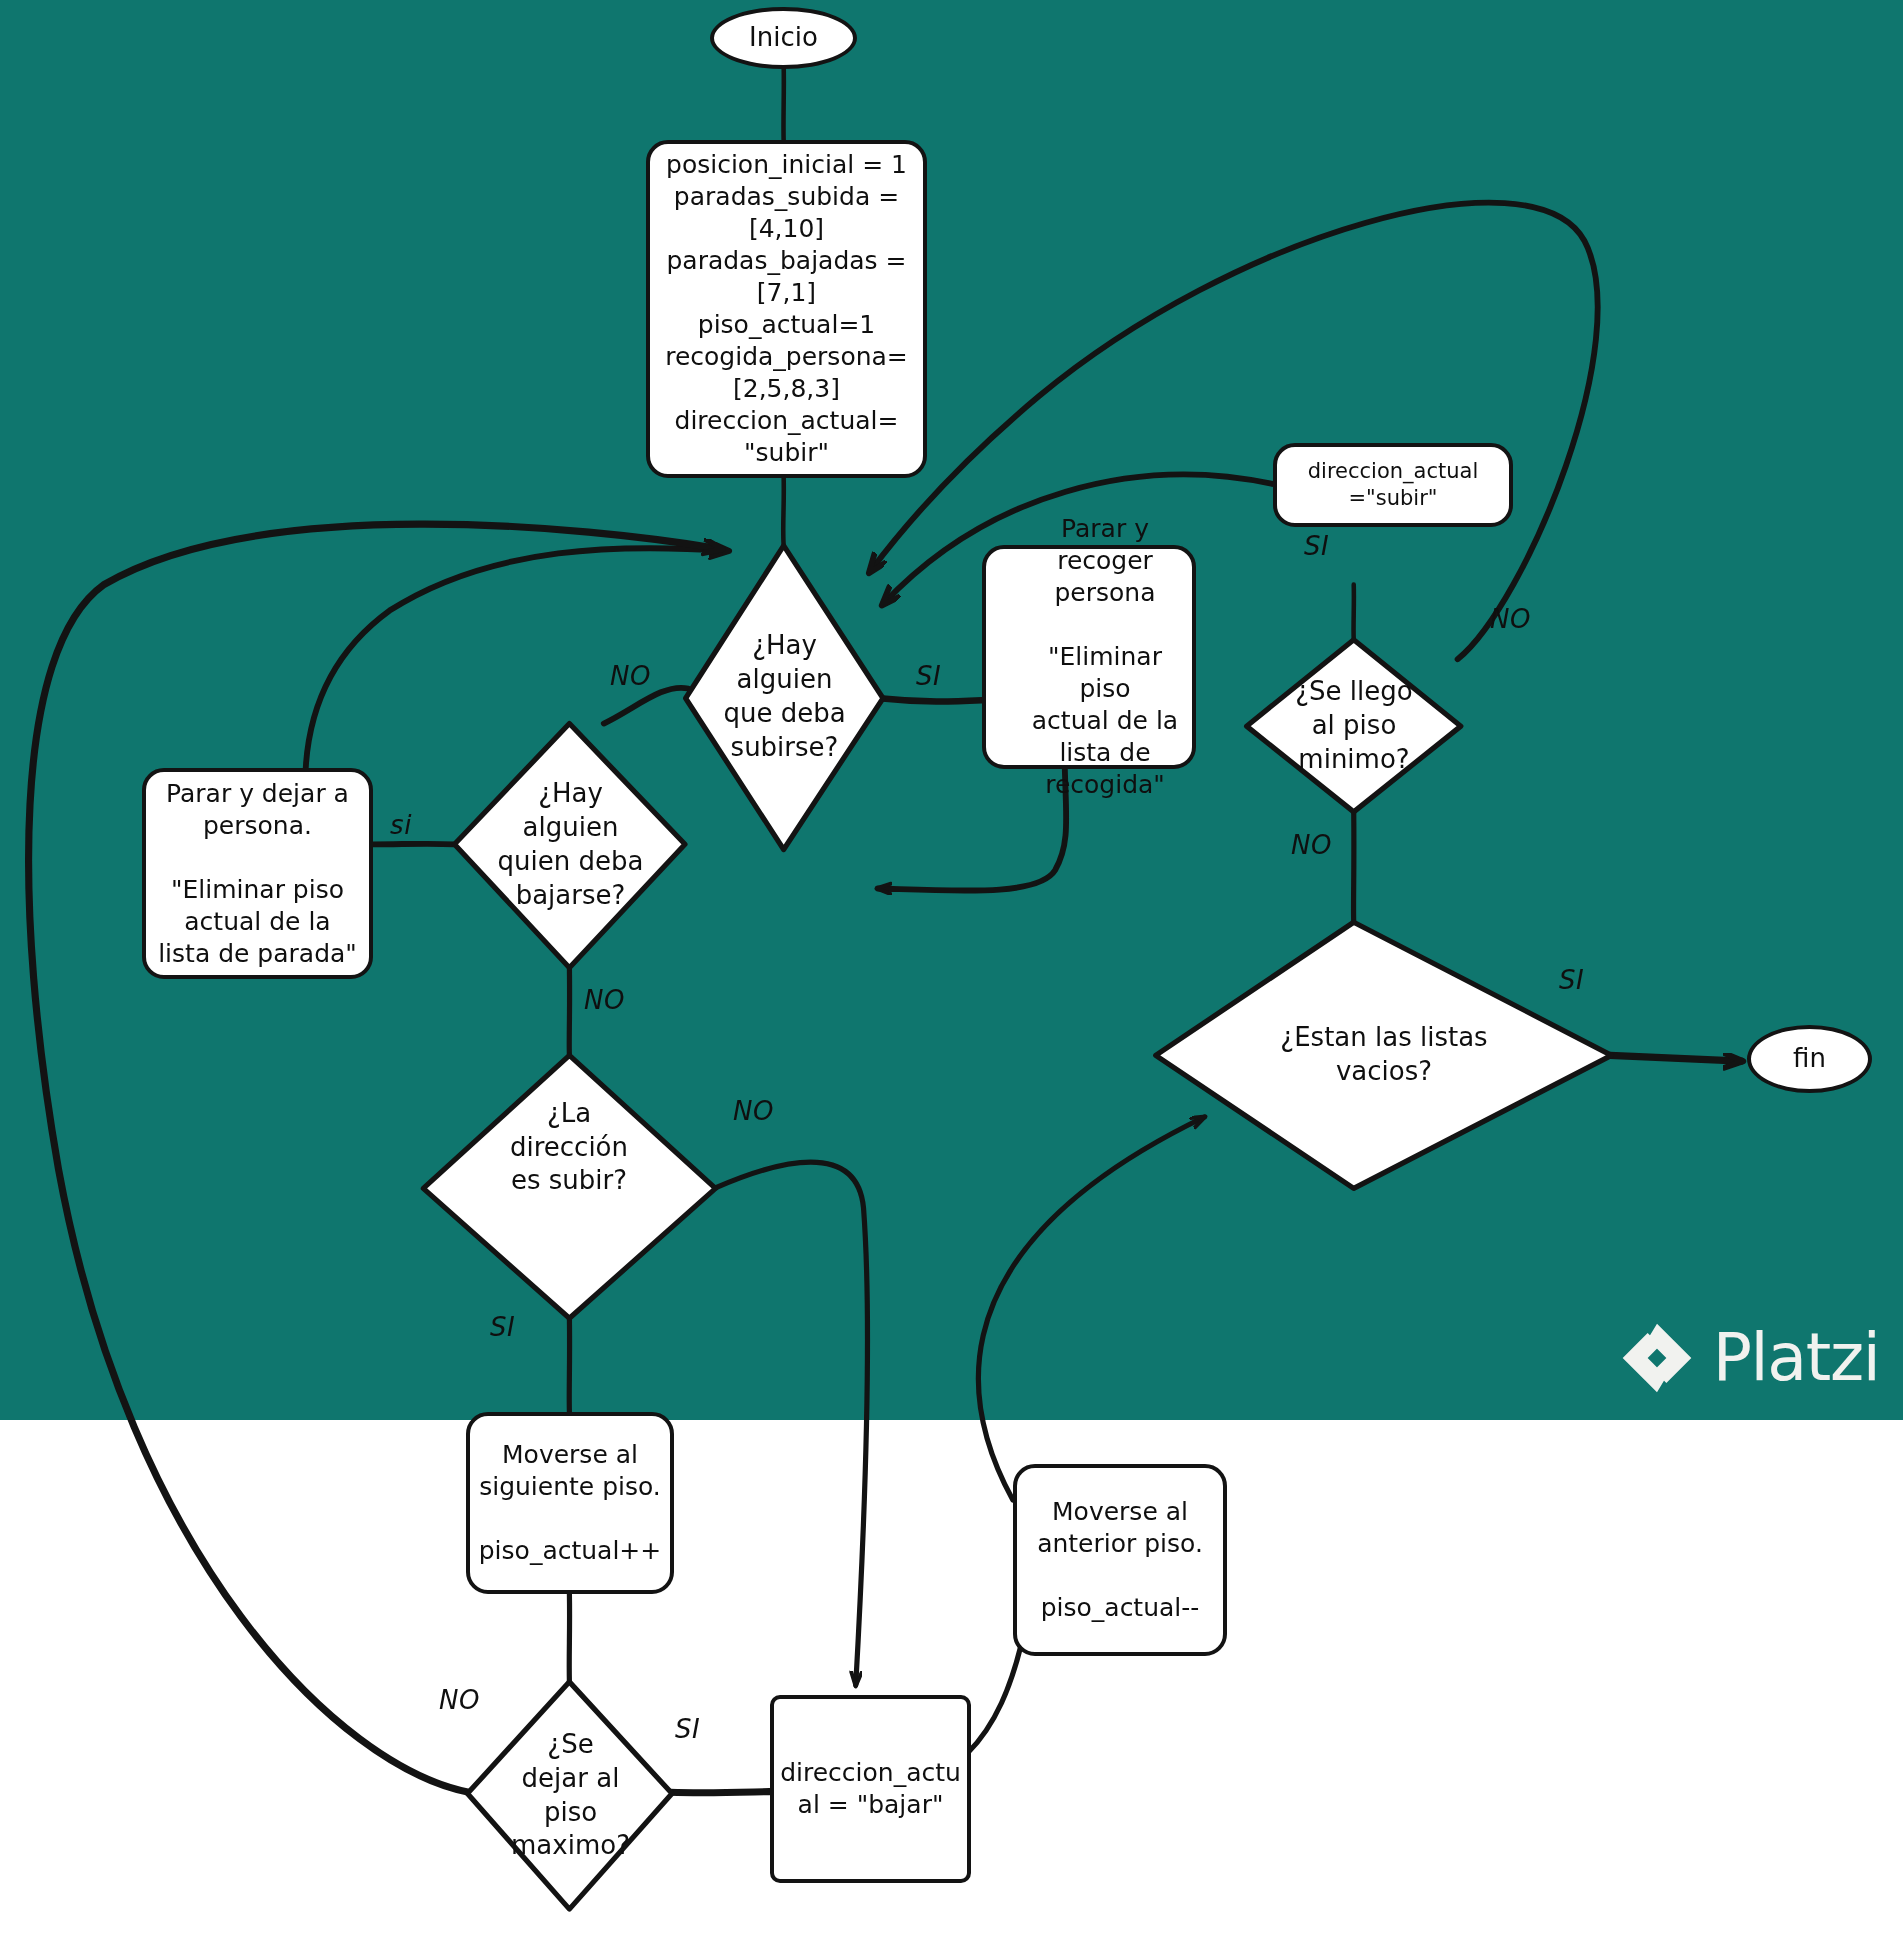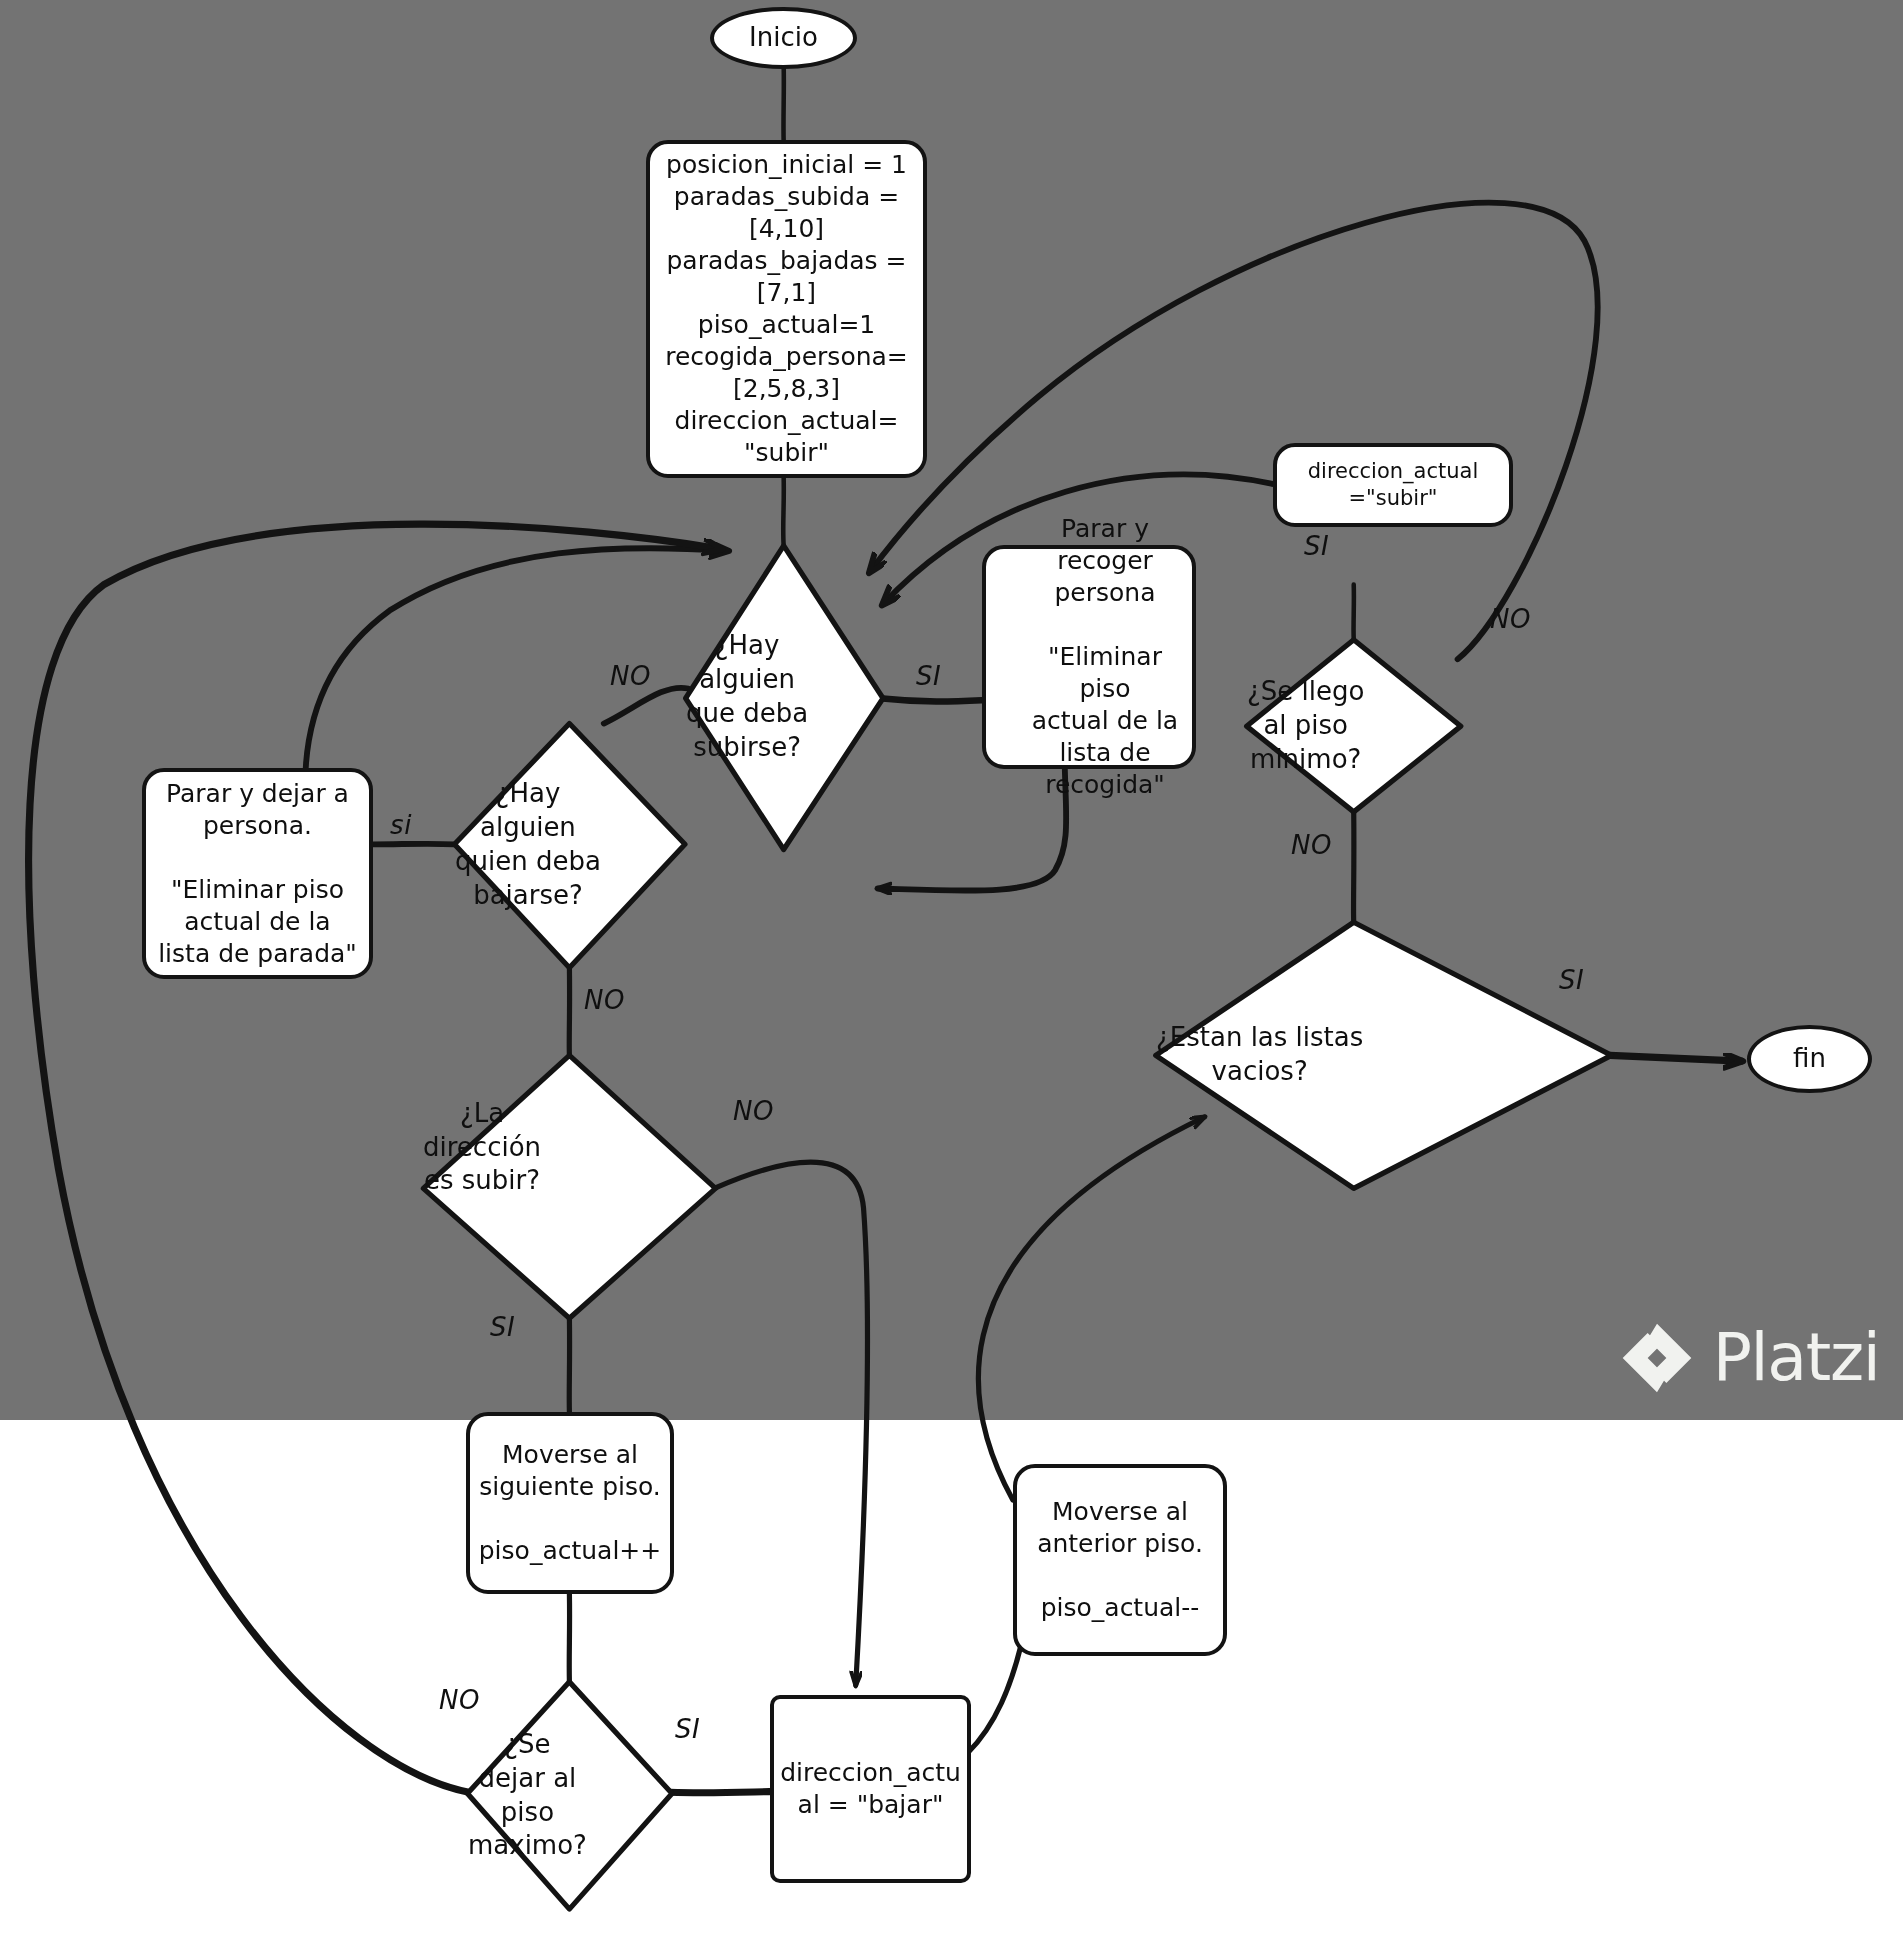--- a/index.html
+++ b/index.html
@@ -1,21 +1,21 @@
 <!DOCTYPE html>
 <html style="font-size:10.4px"><head>
 <meta charset="utf-8">
 <style>
   html,body{margin:0;padding:0;background:#ffffff;}
   body{
     width:1903px;height:1936px;
     font-family:"DejaVu Sans", sans-serif;
     overflow:hidden;
   }
-  #board{position:relative;width:1903px;height:1420px;background:#737373;}
+  #board{position:relative;width:1903px;height:1420px;background:#0f766e;}
   svg#wires{position:absolute;left:0;top:0;width:1903px;height:1936px;}
   .node{
     position:absolute;
     display:flex;align-items:center;justify-content:center;
     text-align:center;
     color:#0f0f0f;
     font-family:"DejaVu Sans", sans-serif;
     line-height:1.28;
     white-space:pre-line;
     box-sizing:border-box;
@@ -27,21 +27,21 @@
     padding:6.5px 9px;
   }
   .term{
     border:4.5px solid #131313;
     border-radius:50%;
     background:#fff;
   }
   .diamond-wrap{position:absolute;}
   .diamond-label{
     position:absolute;left:0;top:0;width:100%;height:100%;
-    display:flex;align-items:center;justify-content:flex-start;
+    display:flex;align-items:center;justify-content:center;
     text-align:center;white-space:pre-line;color:#0f0f0f;
     font-family:"DejaVu Sans", sans-serif;line-height:1.3;
     pointer-events:none;
   }
   .edge-label{
     position:absolute;
     color:#0f0f0f;
     font-family:"DejaVu Sans", sans-serif;
     font-style:italic;
     letter-spacing:0.6px;

